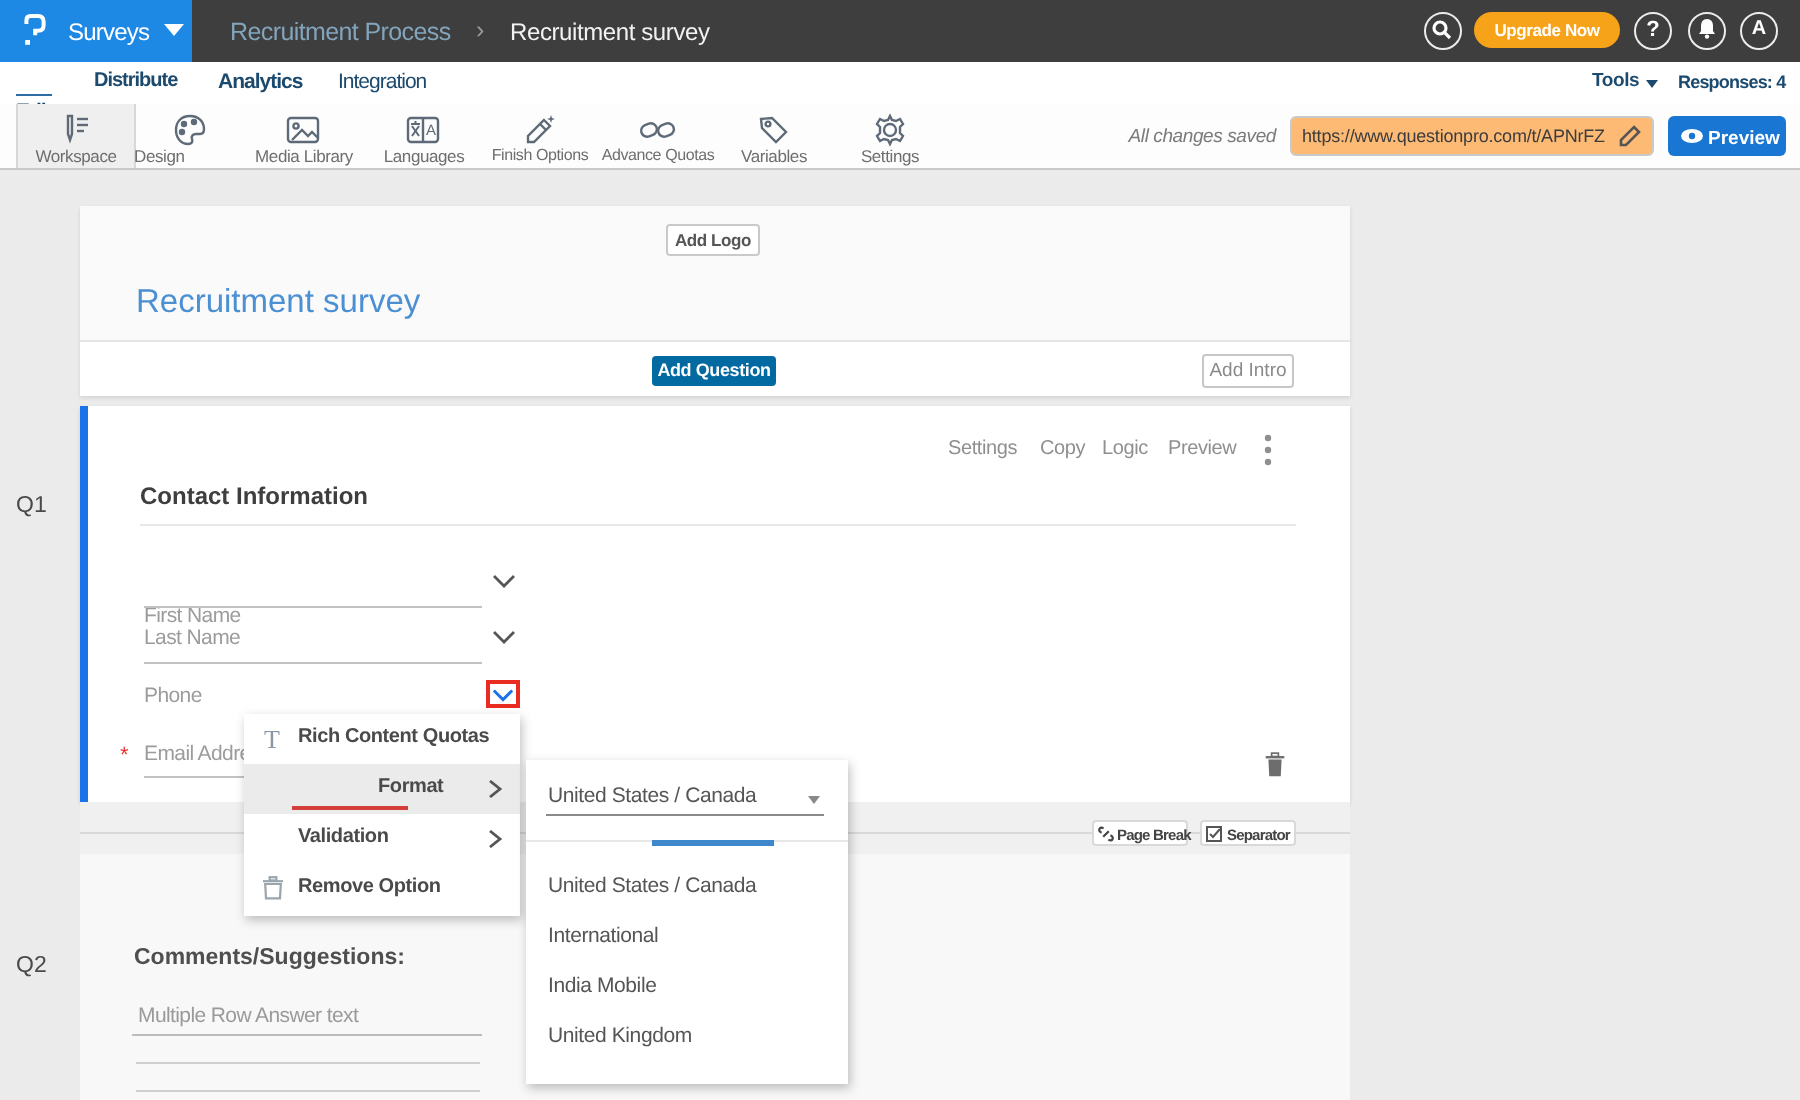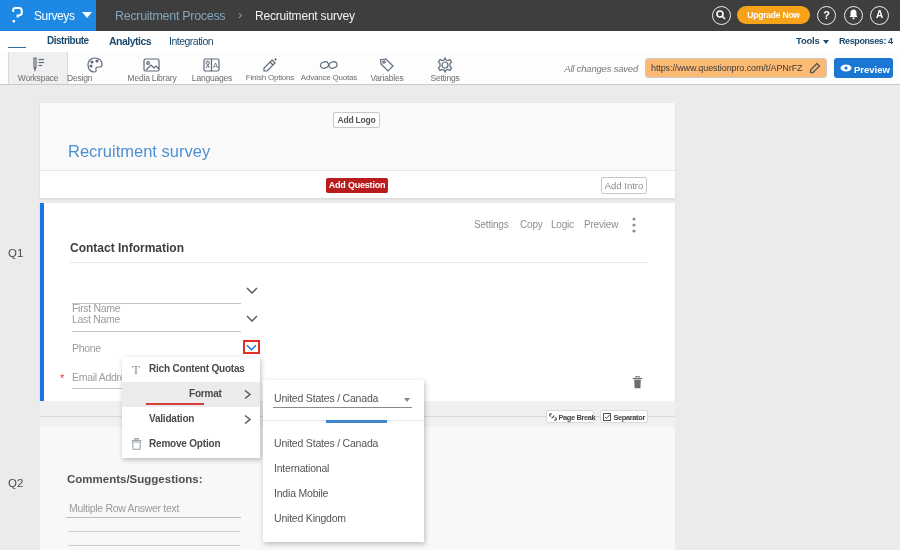--- a/index.html
+++ b/index.html
@@ -121,21 +121,21 @@
     <ellipse cx="6" cy="4" rx="5.5" ry="3.5" fill="#fff"></ellipse>
     <circle cx="6" cy="4" r="1.6" fill="#1976d2"></circle>
   </svg>
 <div class="abs" style="left:854px;top:63.5px;color:#fff;font-size:9.5px;font-weight:bold;">Preview</div>
 
 <div class="abs" style="left:40px;top:103px;width:635px;height:95px;background:#fafafa;box-shadow:0 1px 2px rgba(0,0,0,.1);"></div>
 <div class="abs" style="left:40px;top:171px;width:635px;height:27px;background:#fff;"></div>
 <div class="abs" style="left:40px;top:170px;width:635px;height:1px;background:#e6e6e6;"></div>
 <div class="abs" style="left:333px;top:112px;width:47px;height:16px;background:#fff;border:1px solid #c9c9c9;border-radius:2px;font-size:8.5px;color:#555;font-weight:bold;white-space:nowrap;letter-spacing:-0.2px;text-align:center;line-height:14px;">Add Logo</div>
 <div class="abs" style="left:68px;top:142px;font-size:16.5px;color:#4c90d4;">Recruitment survey</div>
-<div class="abs" style="left:326px;top:178px;width:62px;height:15px;background:#b91c1c;border-radius:2px;color:#fff;font-size:9px;font-weight:bold;text-align:center;line-height:15px;white-space:nowrap;letter-spacing:-0.2px;">Add Question</div>
+<div class="abs" style="left:326px;top:178px;width:62px;height:15px;background:#0369a1;border-radius:2px;color:#fff;font-size:9px;font-weight:bold;text-align:center;line-height:15px;white-space:nowrap;letter-spacing:-0.2px;">Add Question</div>
 <div class="abs" style="left:601px;top:177px;width:46px;height:17px;background:#fff;border:1px solid #c7c7c7;border-radius:2px;color:#8a8a8a;font-size:9.5px;text-align:center;line-height:15px;">Add Intro</div>
 
 <div class="abs" style="left:8px;top:247px;font-size:11.5px;color:#4a4a4a;">Q1</div>
 <div class="abs" style="left:40px;top:203px;width:635px;height:198px;background:#fff;border-left:4px solid #1a73e8;box-shadow:0 1px 2px rgba(0,0,0,.12);"></div>
 <div class="abs" style="left:474px;top:218.5px;font-size:10px;color:#8f8f8f;letter-spacing:-0.2px;">Settings</div>
 <div class="abs" style="left:520px;top:218.5px;font-size:10px;color:#8f8f8f;letter-spacing:-0.2px;">Copy</div>
 <div class="abs" style="left:551px;top:218.5px;font-size:10px;color:#8f8f8f;letter-spacing:-0.2px;">Logic</div>
 <div class="abs" style="left:584px;top:218.5px;font-size:10px;color:#8f8f8f;letter-spacing:-0.2px;">Preview</div>
 <svg class="abs" style="left:632px;top:217px;" width="4" height="16" viewBox="0 0 4 16">
     <circle cx="2" cy="2" r="1.6" fill="#8f8f8f"></circle>

